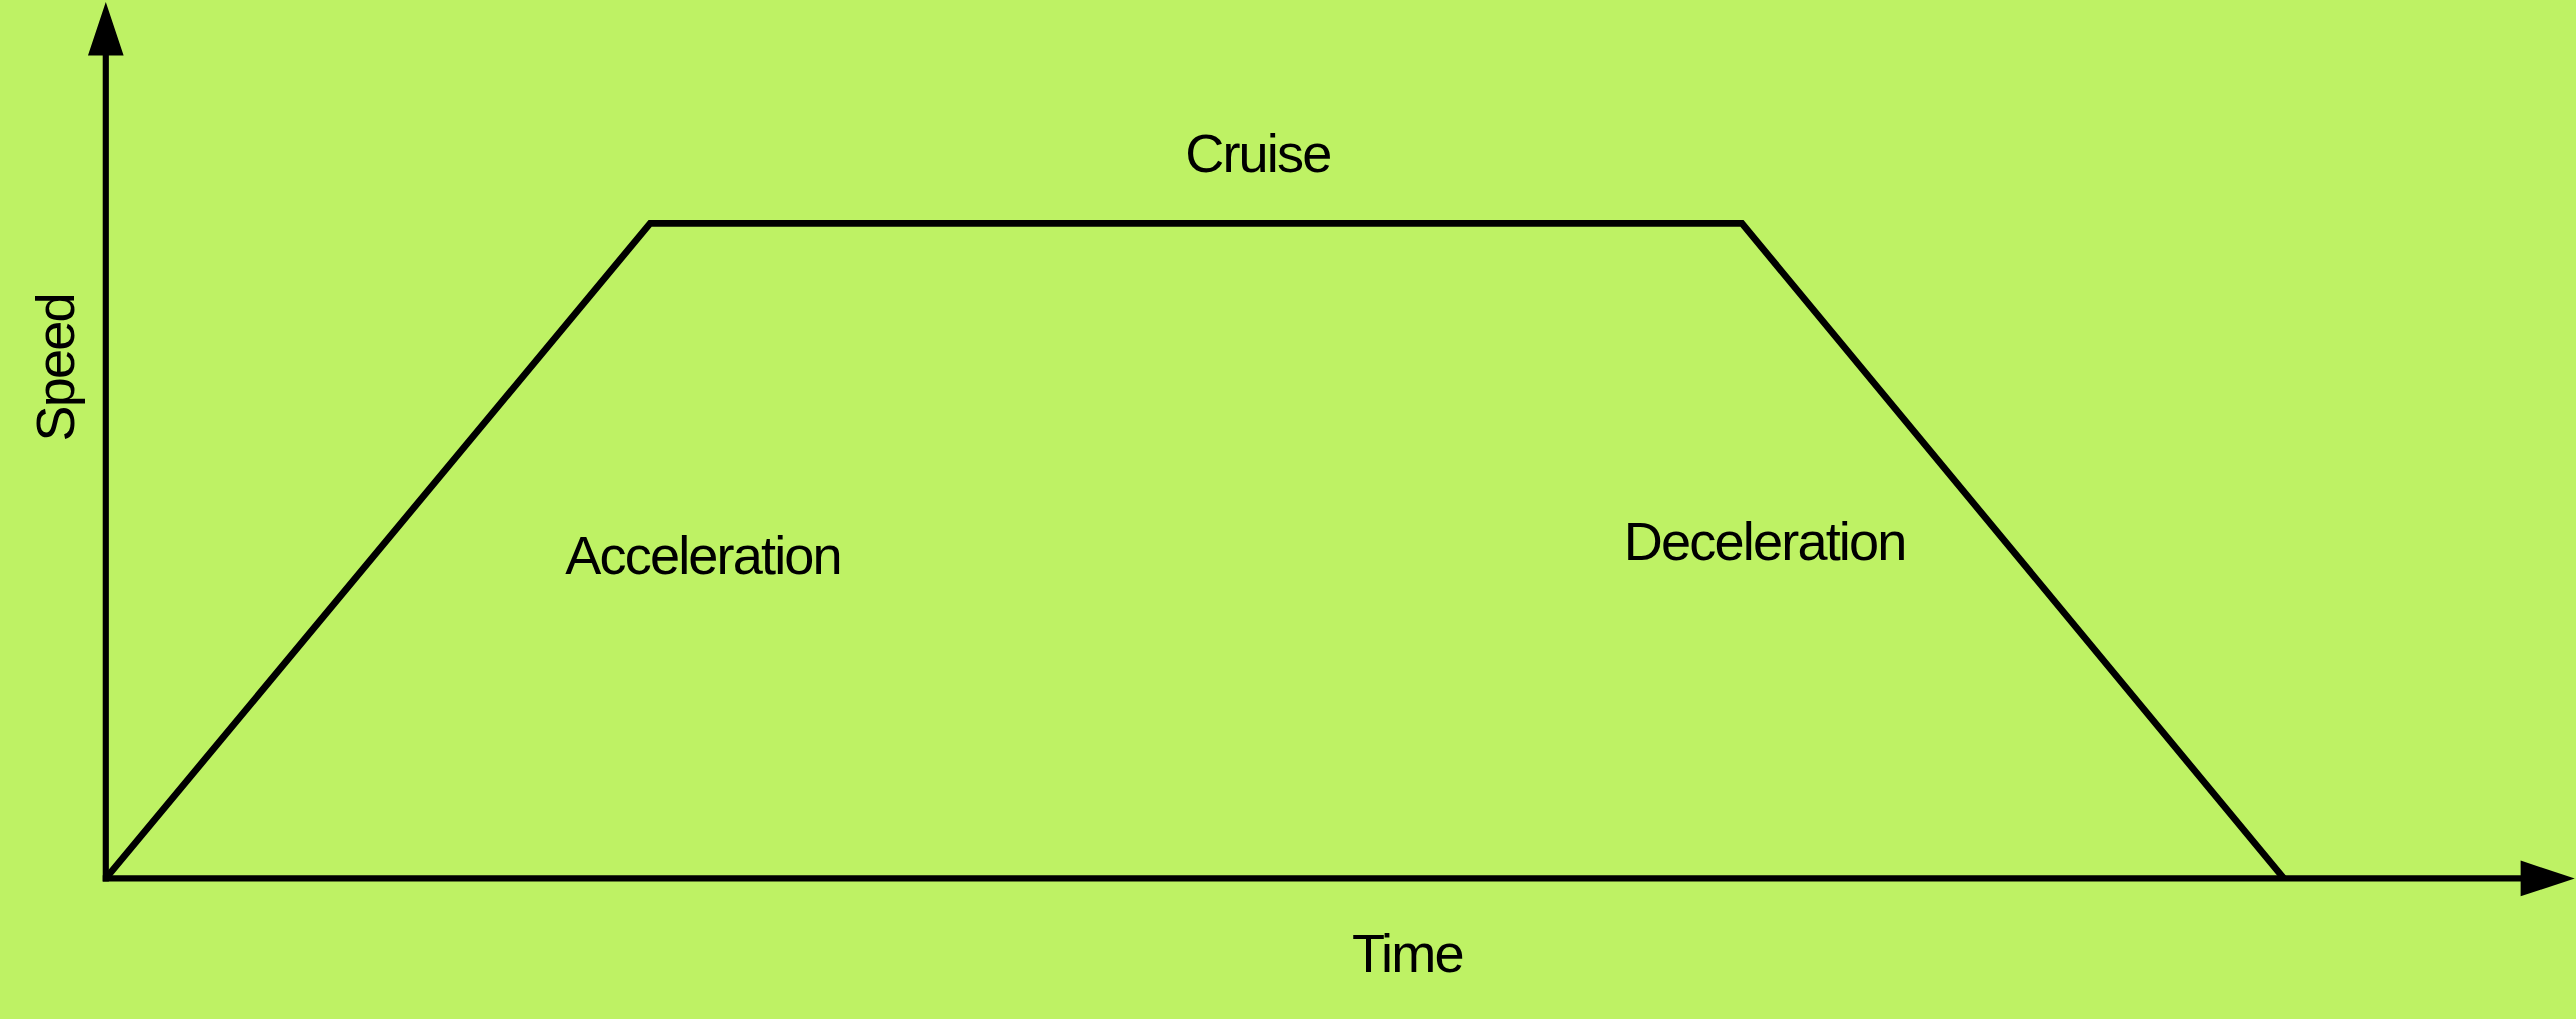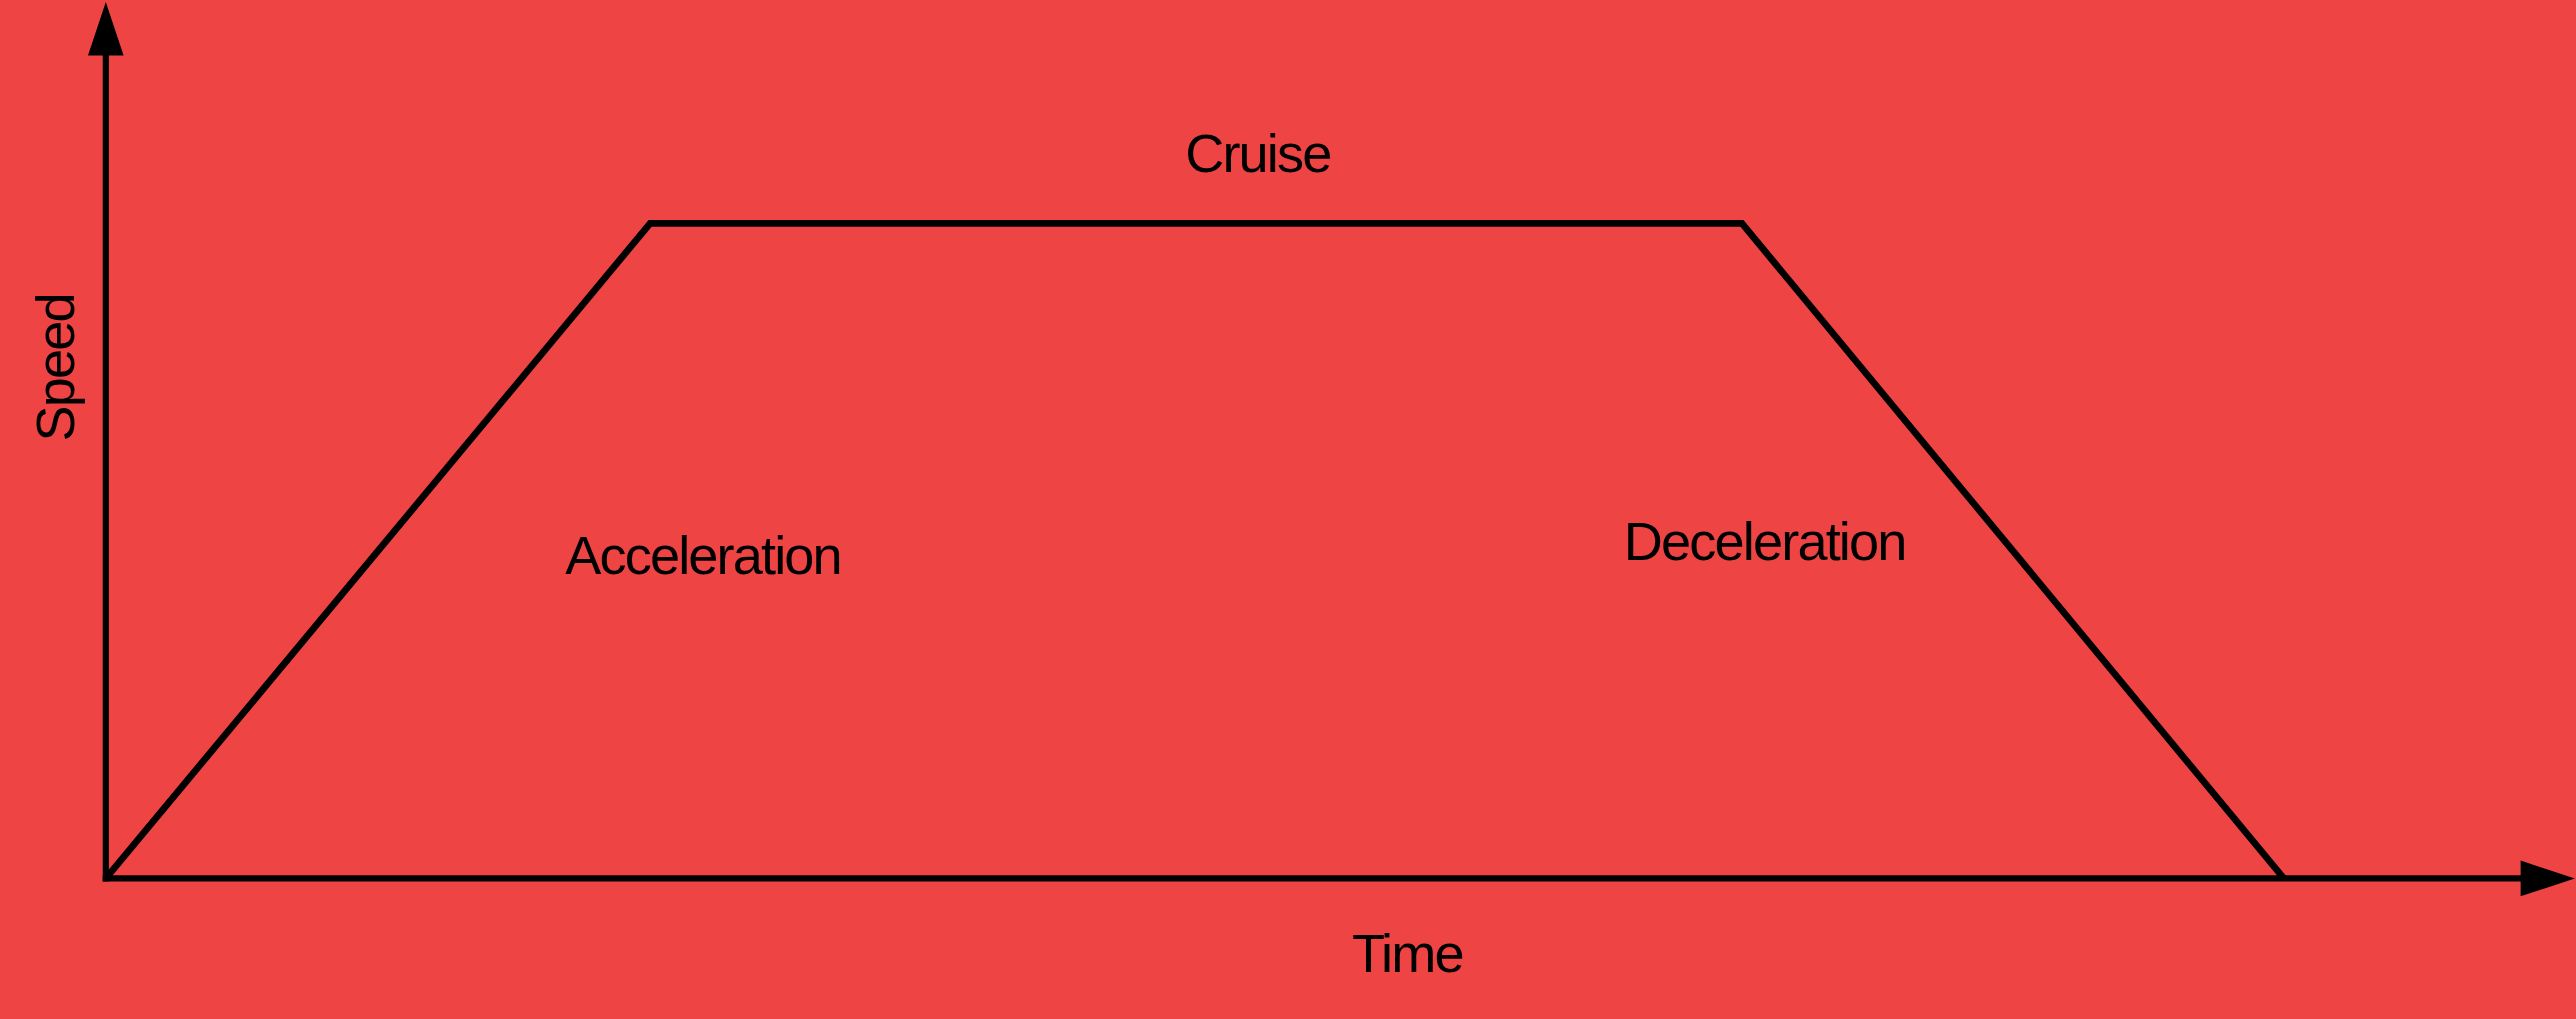--- a/index.html
+++ b/index.html
@@ -7,21 +7,21 @@
     padding: 0;
     background: #ffffff;
     width: 2576px;
     height: 1020px;
     overflow: hidden;
   }
   .diagram-wrap {
     position: relative;
     width: 2576px;
     height: 1020px;
-    background: #ef4444;
+    background: #bef264;
   }
   svg.diagram {
     display: block;
     width: 2576px;
     height: 1020px;
   }
   .axis {
     fill: none;
     stroke: #000000;
     stroke-width: 10;

